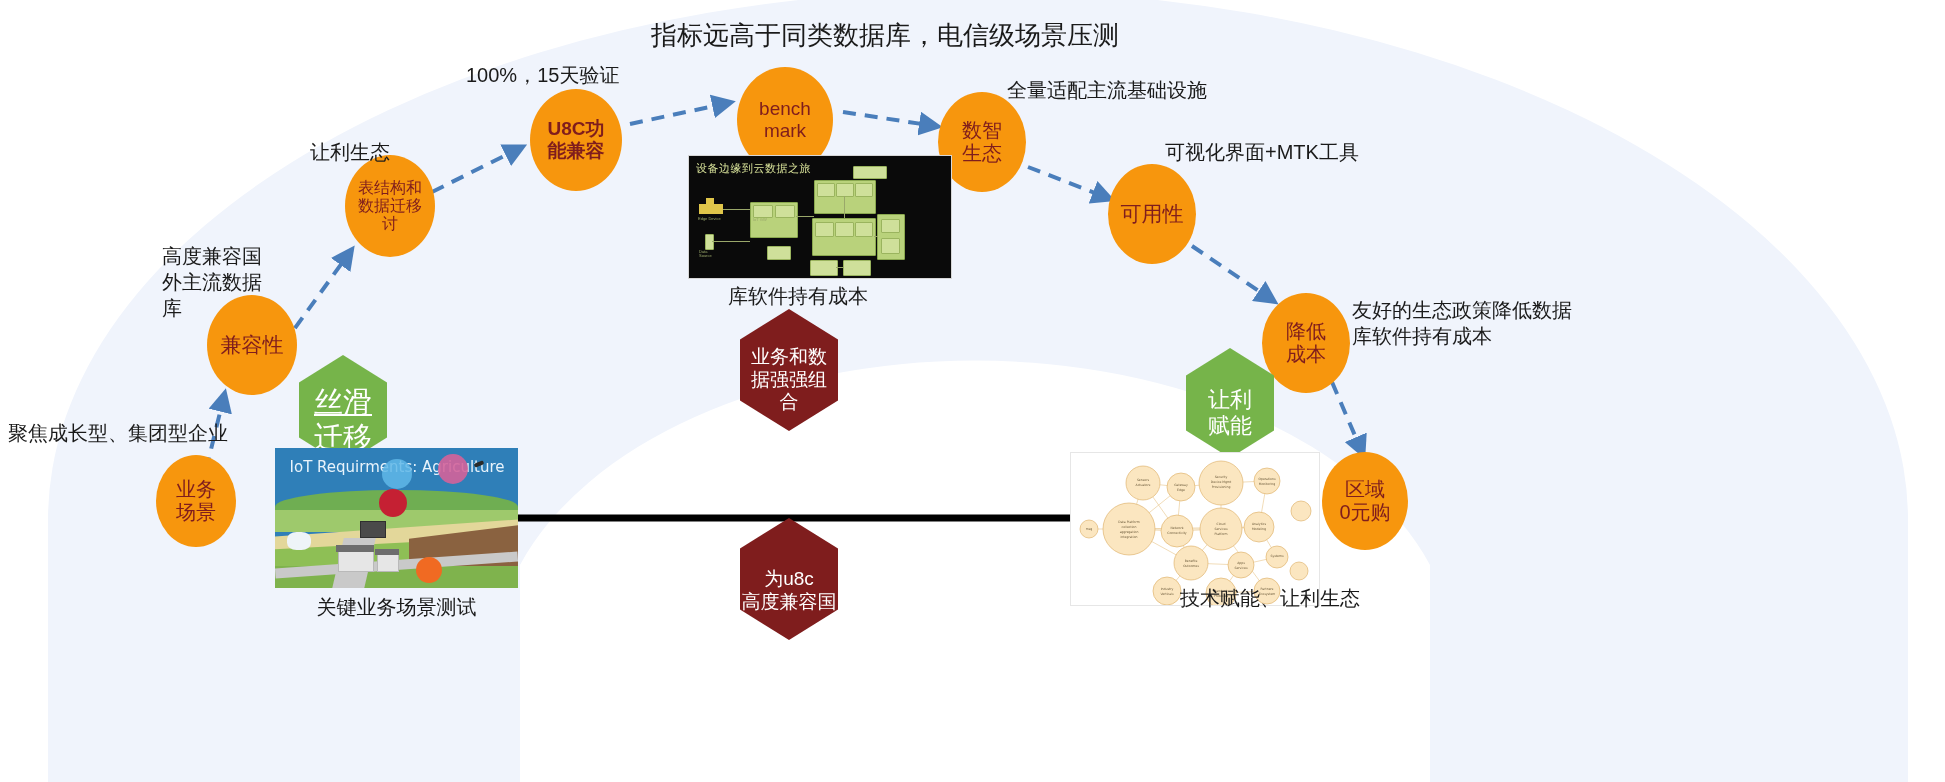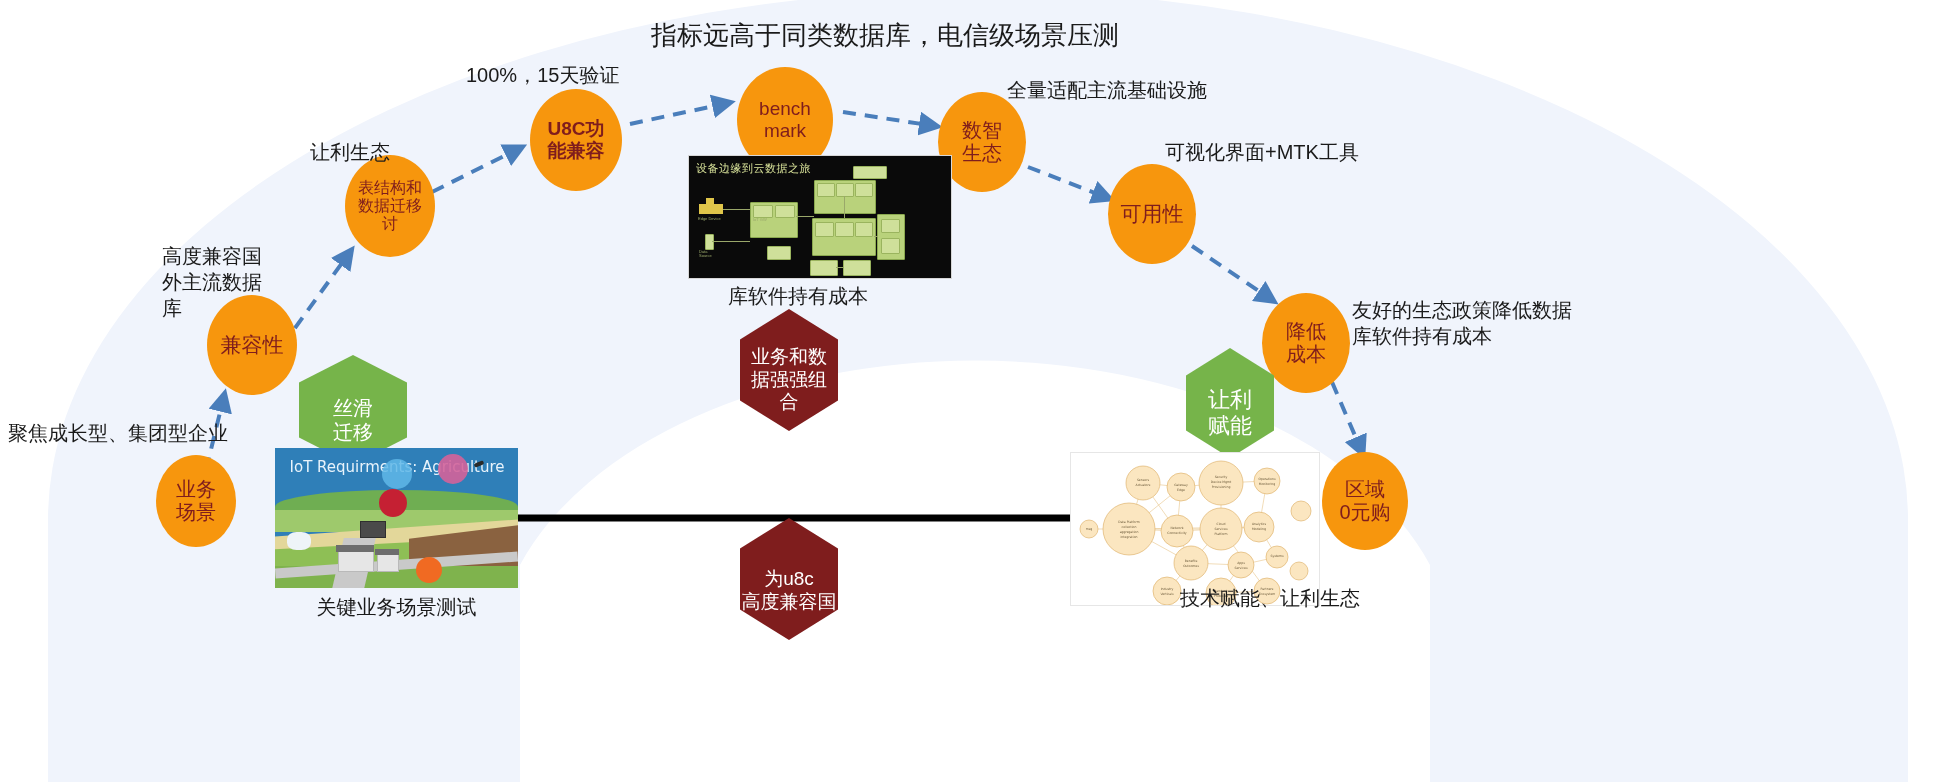--- a/index.html
+++ b/index.html
@@ -197,21 +197,21 @@
     </div>
   </div>
 
   <div class="node ellipse" style="left:1322px;top:452px;width:86px;height:98px;font-size:20px;">
     <div>
       <span>区域</span>
       <span>0元购</span>
     </div>
   </div>
 
-  <div class="node hex green" style="left:299px;top:355px;width:108px;height:110px;font-size:20px;padding-top:20px;">
+  <div class="node hex green" style="left:299px;top:355px;width:88px;height:110px;font-size:29px;padding-top:20px;text-decoration:underline;">
     <div>
       <span>丝滑</span>
       <span>迁移</span>
     </div>
   </div>
 
   <div class="node hex green" style="left:1186px;top:348px;width:88px;height:110px;font-size:22px;padding-top:20px;">
     <div>
       <span>让利</span>
       <span>赋能</span>

